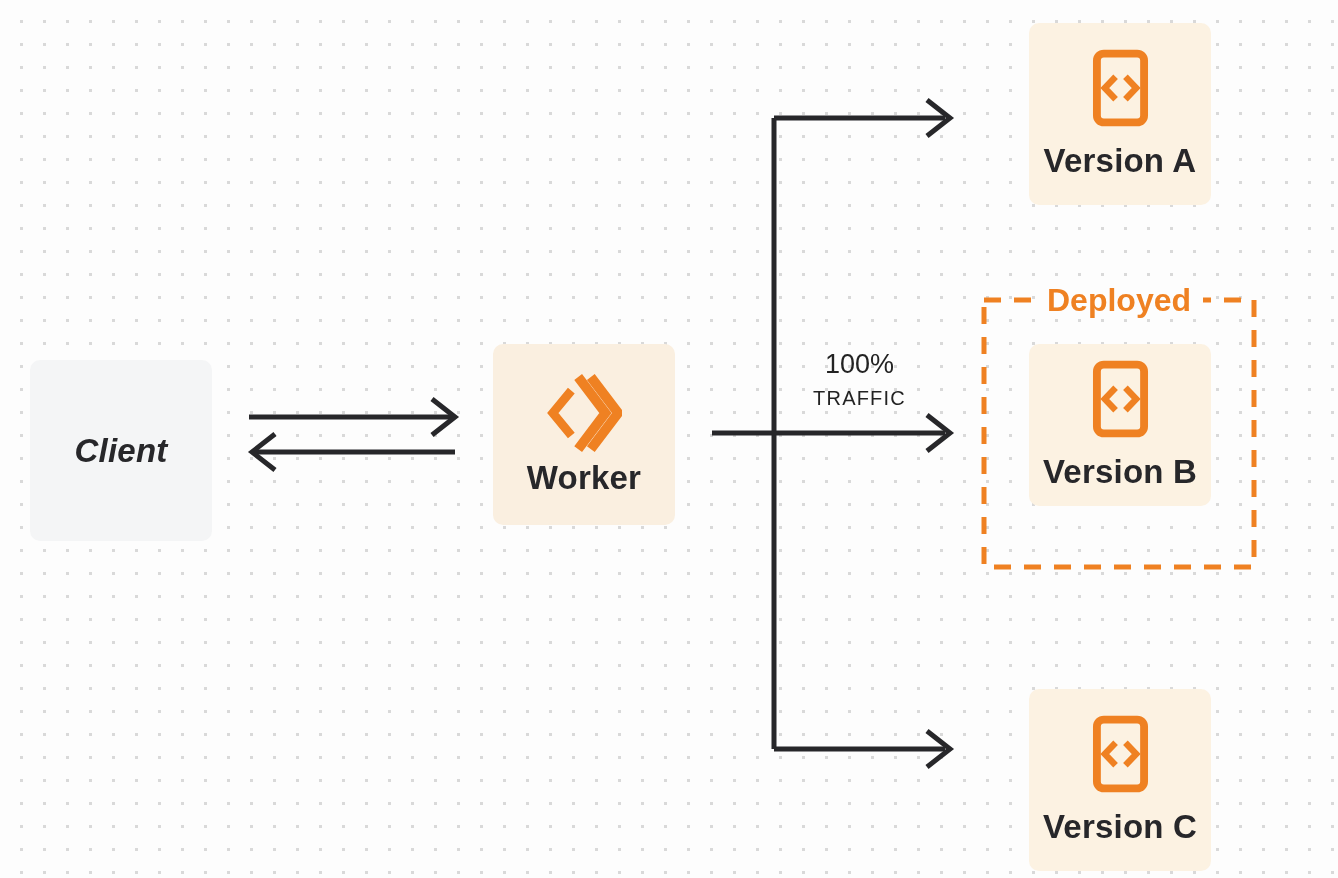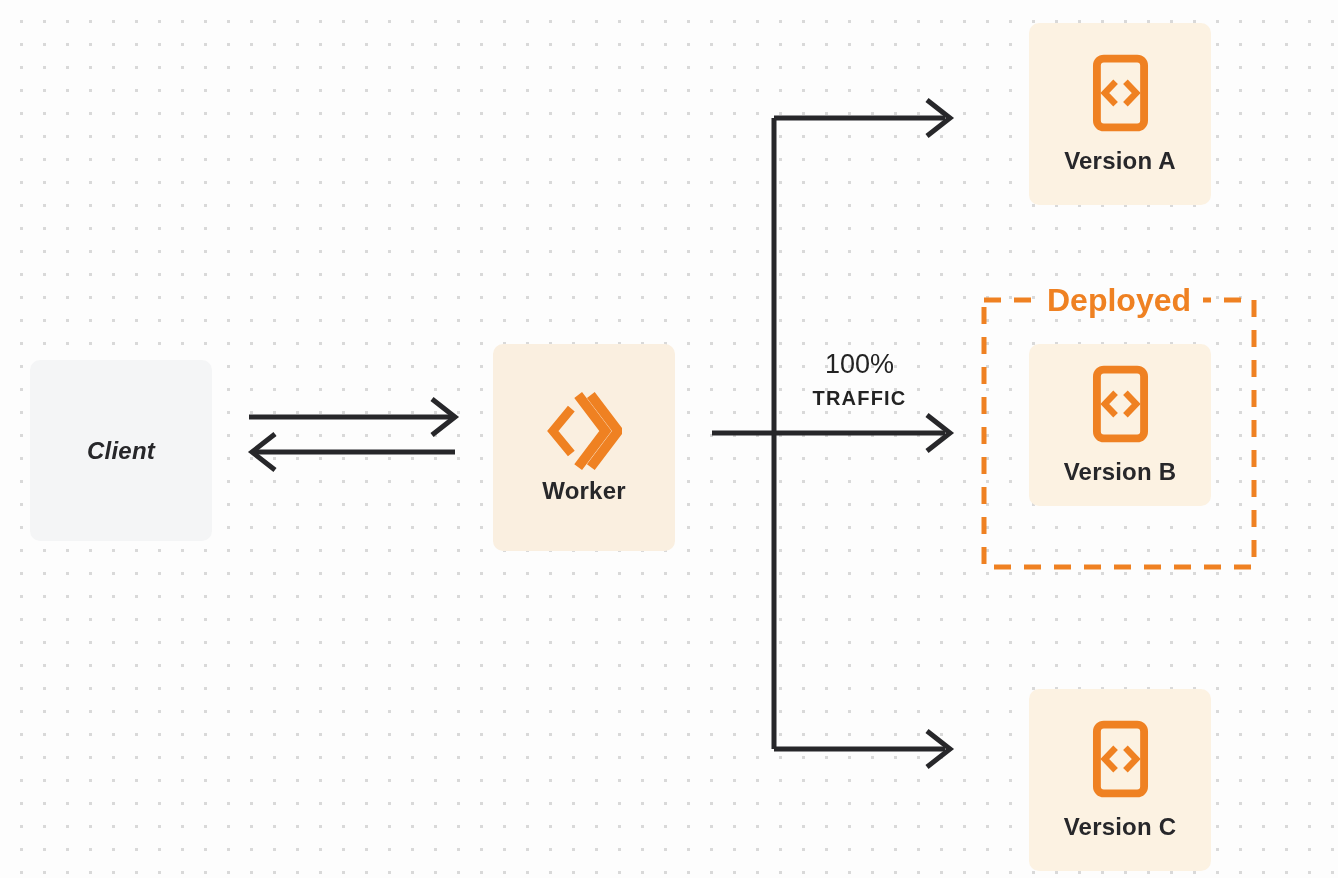--- a/index.html
+++ b/index.html
@@ -32,35 +32,35 @@
     position: absolute;
     z-index: 2;
     border-radius: 10px;
     display: flex;
     flex-direction: column;
     align-items: center;
     justify-content: center;
     box-sizing: border-box;
   }
   .node-label {
-    font-size: 24px;
+    font-size: 33px;
     font-weight: 700;
     color: #27272A;
     letter-spacing: 0.2px;
     white-space: nowrap;
   }
   .client-box {
     left: 30px; top: 360px;
     width: 182px; height: 181px;
     background: #F4F5F6;
     font-style: italic;
   }
   .worker-box {
     left: 493px; top: 344px;
-    width: 182px; height: 207px;
+    width: 182px; height: 181px;
     background: #FAEFE0;
     gap: 4px;
   }
   .version-box {
     left: 1029px;
     width: 182px; height: 182px;
     background: #FCF2E2;
     gap: 15px;
   }
   .version-a { top: 23px; }
@@ -74,21 +74,21 @@
     text-align: center;
     color: #232323;
   }
   .traffic-pct {
     font-size: 27px;
     font-weight: 400;
     line-height: 1.15;
   }
   .traffic-word {
     font-size: 20px;
-    font-weight: 700;
+    font-weight: 400;
     letter-spacing: 1.2px;
     line-height: 1.15;
     margin-top: 7px;
   }
   .deployed-label {
     position: absolute;
     left: 984px; top: 300px;
     width: 270px;
     z-index: 3;
     text-align: center;

